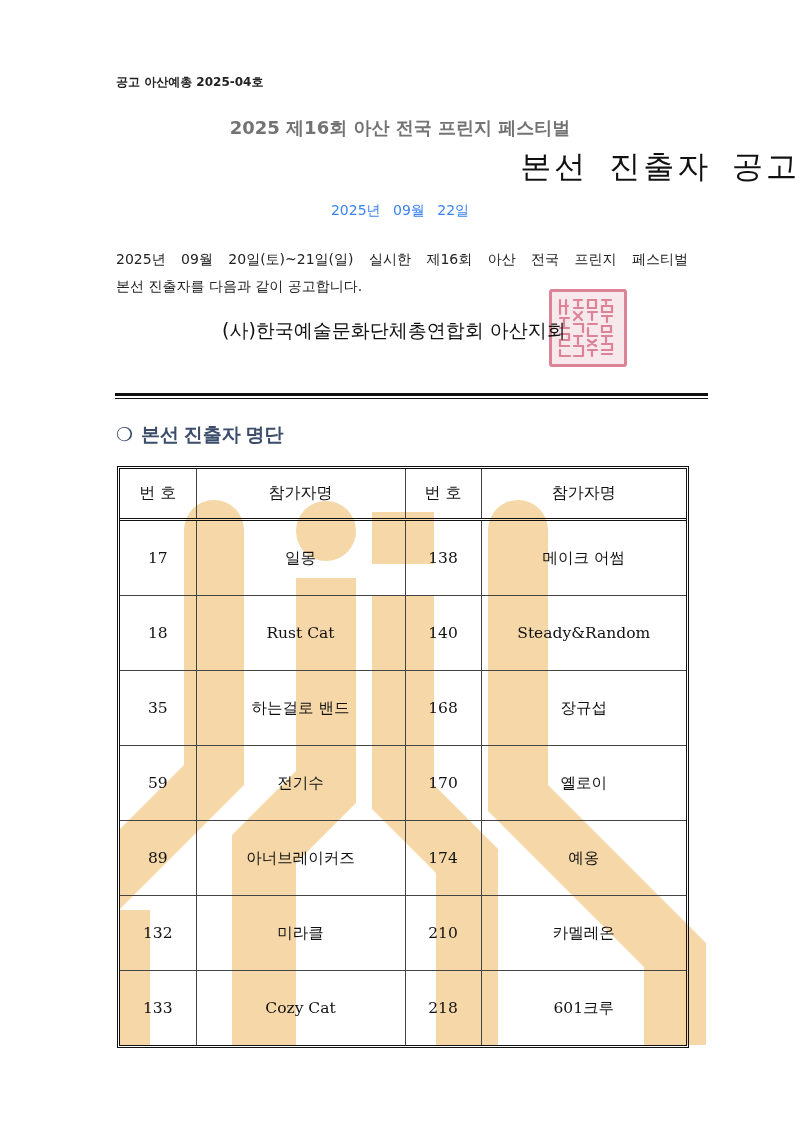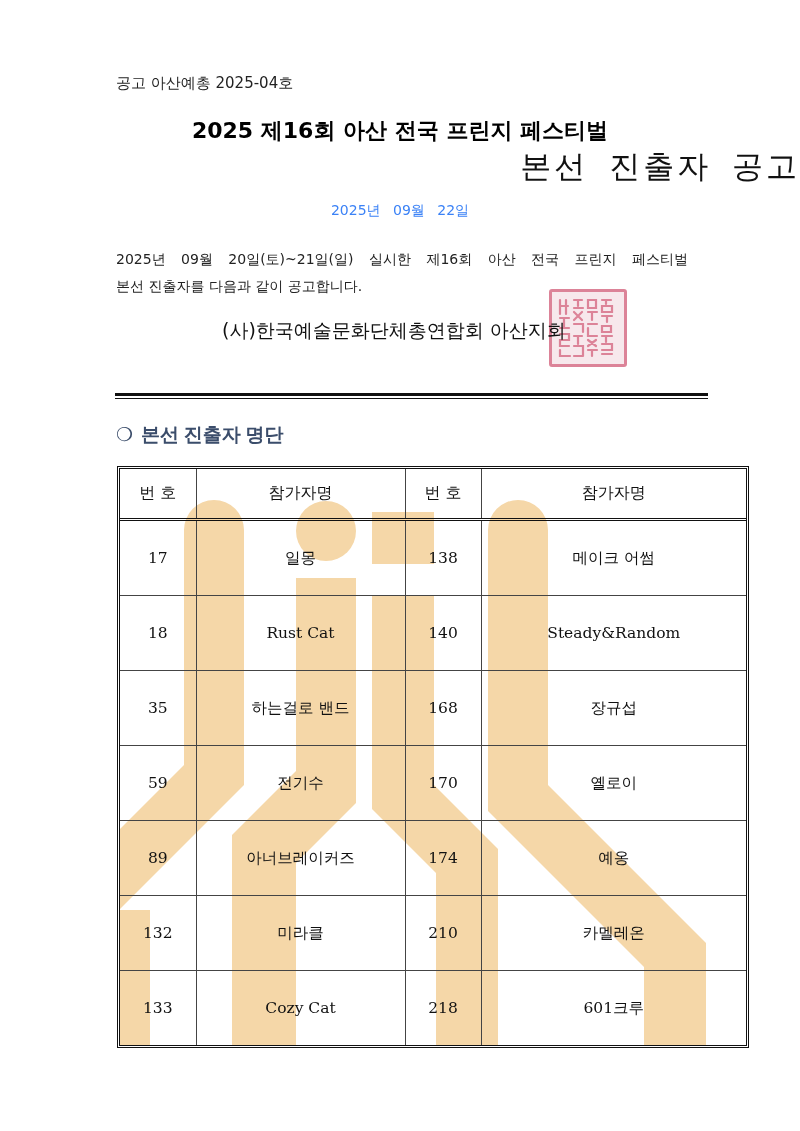--- a/index.html
+++ b/index.html
@@ -2,25 +2,25 @@
 <html><head>
 <meta charset="utf-8">
 <style>
   html, body { margin: 0; padding: 0; background: #ffffff; }
   body {
     width: 800px; height: 1131px; position: relative; overflow: hidden;
     font-family: "DejaVu Serif", "Liberation Serif", serif; color: #111;
   }
   .doc-no {
     position: absolute; left: 116px; top: 74px;
-    font-family: "DejaVu Sans", sans-serif; font-size: 15px; color: #222;
+    font-family: "DejaVu Sans", sans-serif; font-size: 12px; color: #222; font-weight: bold;
   }
   .title1 {
     position: absolute; left: 0; width: 800px; top: 116px; text-align: center;
-    font-family: "DejaVu Sans", sans-serif; font-size: 22px; font-weight: bold; color: #000000;
+    font-family: "DejaVu Sans", sans-serif; font-size: 18px; font-weight: bold; color: #737373;
   }
   .title2 {
     position: absolute; left: 0; width: 800px; top: 146px; text-align: right;
     font-family: "DejaVu Serif", serif; font-size: 31px; color: #111; letter-spacing: 3px;
     word-spacing: 8px;
   }
   .date {
     position: absolute; left: 0; width: 800px; top: 202px; text-align: center;
     font-family: "DejaVu Sans", sans-serif; font-size: 14px; color: #3b82f6; word-spacing: 8px;
   }
@@ -47,21 +47,21 @@
     position: absolute; left: 115px; width: 593px; top: 398px; height: 1px; background: #111;
   }
   .section-heading {
     position: absolute; left: 116px; top: 422px;
     font-family: Liberation Serif, serif; font-size: 19px; color: #3b4d6b; font-weight: bold; text-align: center;
   }
   .section-heading .bullet { font-weight: normal; margin-right: 8px; }
 
   
   .table-wrap {
-    position: absolute; left: 117px; top: 466px; width: 632px; height: 582px;
+    position: absolute; left: 117px; top: 466px; width: 572px; height: 582px;
     border: 3px double #111; box-sizing: border-box;
   }
   .watermark {
     position: absolute; left: 120px; top: 470px; width: 586px; height: 575px;
     z-index: 0; pointer-events: none;
   }
   table.roster {
     position: absolute; left: 0; top: 0; width: 100%; height: 100%;
     border-collapse: collapse; z-index: 1; table-layout: fixed;
   }

